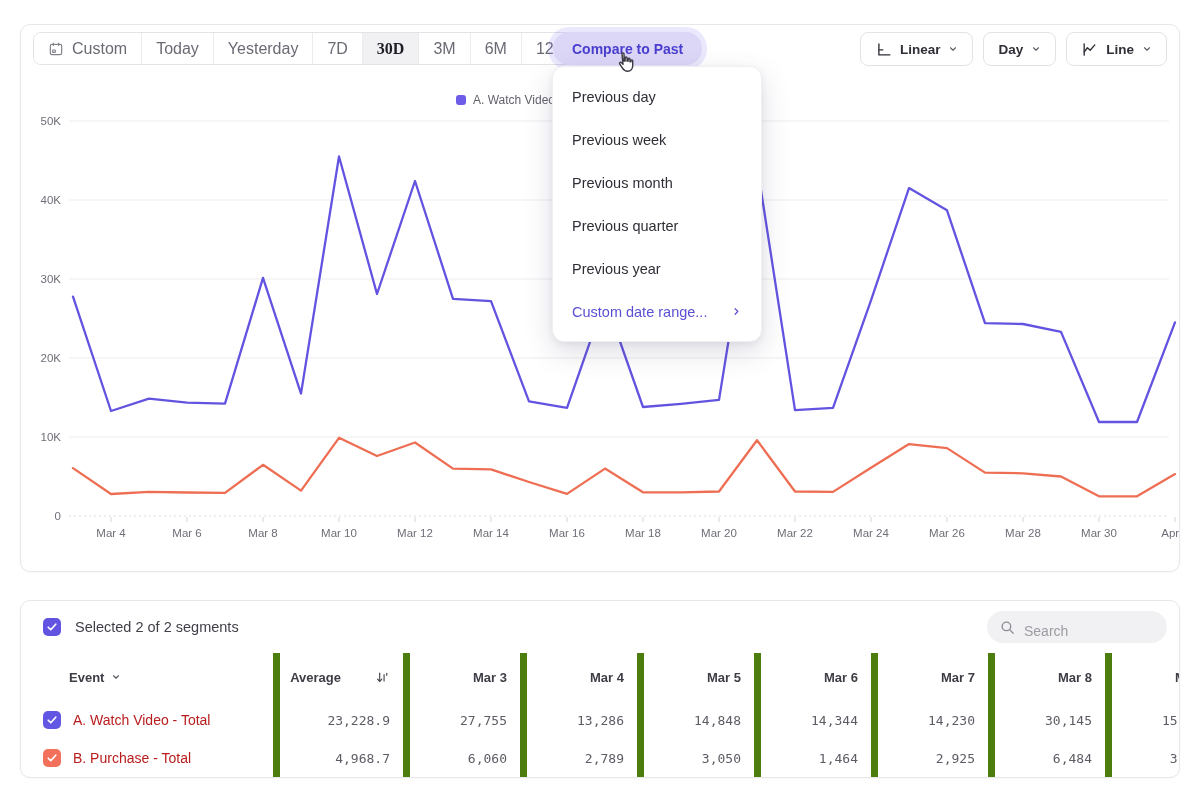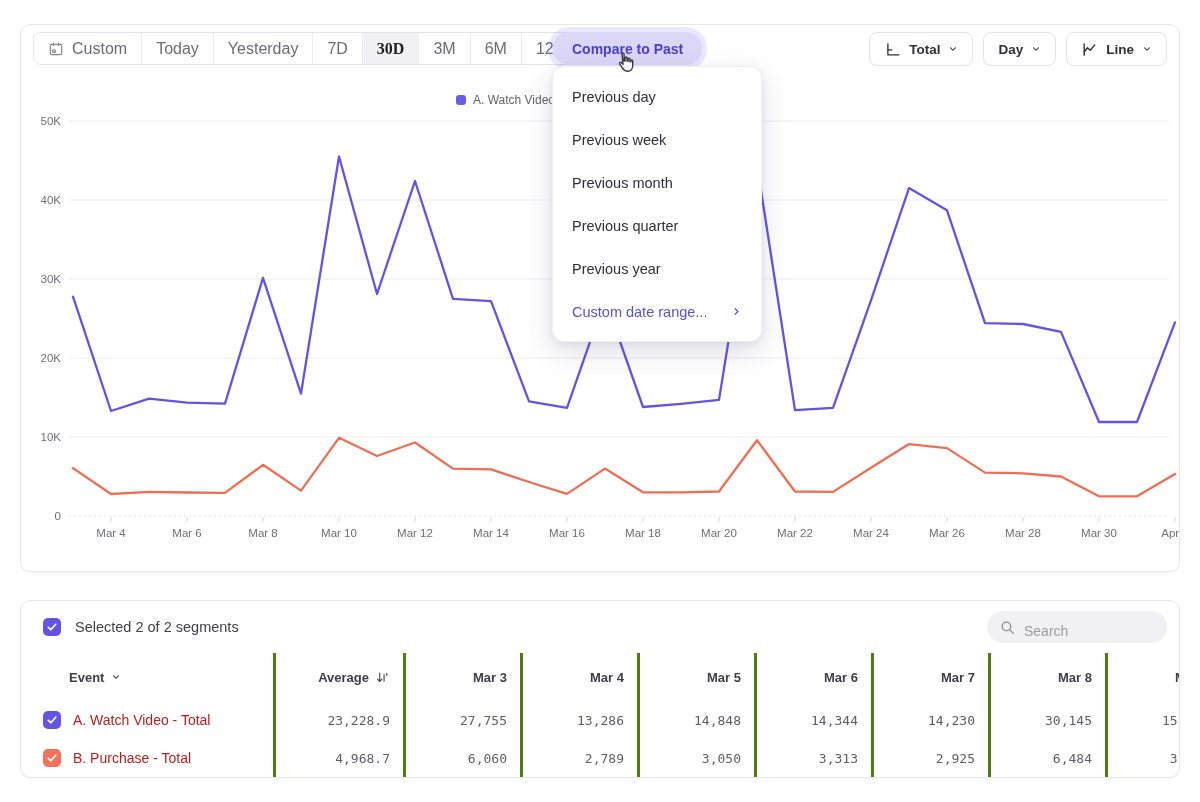--- a/index.html
+++ b/index.html
@@ -93,21 +93,21 @@
   .search-pill input {
     border:none; background:transparent; outline:none; width:120px;
     font-size:14px; color:#3f3f48; font-family:inherit;margin-top:8px;
   }
   .search-pill input::placeholder { color:#9b9ba3; }
 
   .trow { display:grid; grid-template-columns:252px 130px repeat(7,117px); align-items:stretch; width:1201px; }
   .thead-row { height:48px; }
   .tdata-row { height:38px; }
   .tcell { display:flex; align-items:center; }
-  .tcell.num { justify-content:flex-end; padding-right:13px; border-left:3px solid #4d7c0f; }
+  .tcell.num { justify-content:flex-end; padding-right:13px; border-left:7px solid #4d7c0f;gap:28px; }
   .thead-row .tcell { font-size:13px; font-weight:700; color:#3d3d46; }
   .thead-row .event-cell { padding-left:48px; gap:7px; color:#3d3d46; cursor:pointer; }
   .tdata-row .event-cell { padding-left:22px; gap:12px; font-size:14px; color:#b91c1c; }
   .mono { font-family:"DejaVu Sans Mono", monospace; font-size:13px; color:#5c5c65; }
   .sort-ic { display:flex; color:#4a4a53; margin-left:6px; cursor:pointer; }
   .ev-chev { display:flex; color:#55555e; }
 </style>
 </head>
 <body>
 
@@ -195,21 +195,21 @@
       </div>
     <button class="compare-btn">Compare to Past</button>
     <div class="toolbar-right">
       <button class="tb-btn">
         <span class="ic">
           <svg width="17" height="17" viewBox="0 0 24 24" fill="none" stroke="currentColor" stroke-width="1.9" stroke-linecap="round">
               <path d="M5.5 4v15.5H21"></path>
               <path d="M5.5 12.5h5.5"></path>
             </svg>
         </span>
-        <span>Total</span>
+        <span>Linear</span>
         <span class="chev">
           <svg width="10" height="10" viewBox="0 0 24 24" fill="none" stroke="currentColor" stroke-width="2.6" stroke-linecap="round" stroke-linejoin="round">
               <path d="M6 9l6 6 6-6"></path>
             </svg>
         </span>
       </button>
       <button class="tb-btn">
         <span>Day</span>
         <span class="chev">
           <svg width="10" height="10" viewBox="0 0 24 24" fill="none" stroke="currentColor" stroke-width="2.6" stroke-linecap="round" stroke-linejoin="round">
@@ -339,19 +339,19 @@
             <svg width="12" height="12" viewBox="0 0 24 24" fill="none" stroke="#fff" stroke-width="3.4" stroke-linecap="round" stroke-linejoin="round">
               <path d="M4.5 12.5l5 5L19.5 6.5"></path>
             </svg>
           </span>
           <span>B. Purchase - Total</span>
         </div>
         <div class="tcell num mono">4,968.7</div>
         <div class="tcell num mono">6,060</div>
         <div class="tcell num mono">2,789</div>
         <div class="tcell num mono">3,050</div>
-        <div class="tcell num mono">3,313</div>
+        <div class="tcell num mono">1,464</div>
         <div class="tcell num mono">2,925</div>
         <div class="tcell num mono">6,484</div>
         <div class="tcell num mono">3,213</div>
       </div>
     </div>
 </section>
 
 </body></html>

